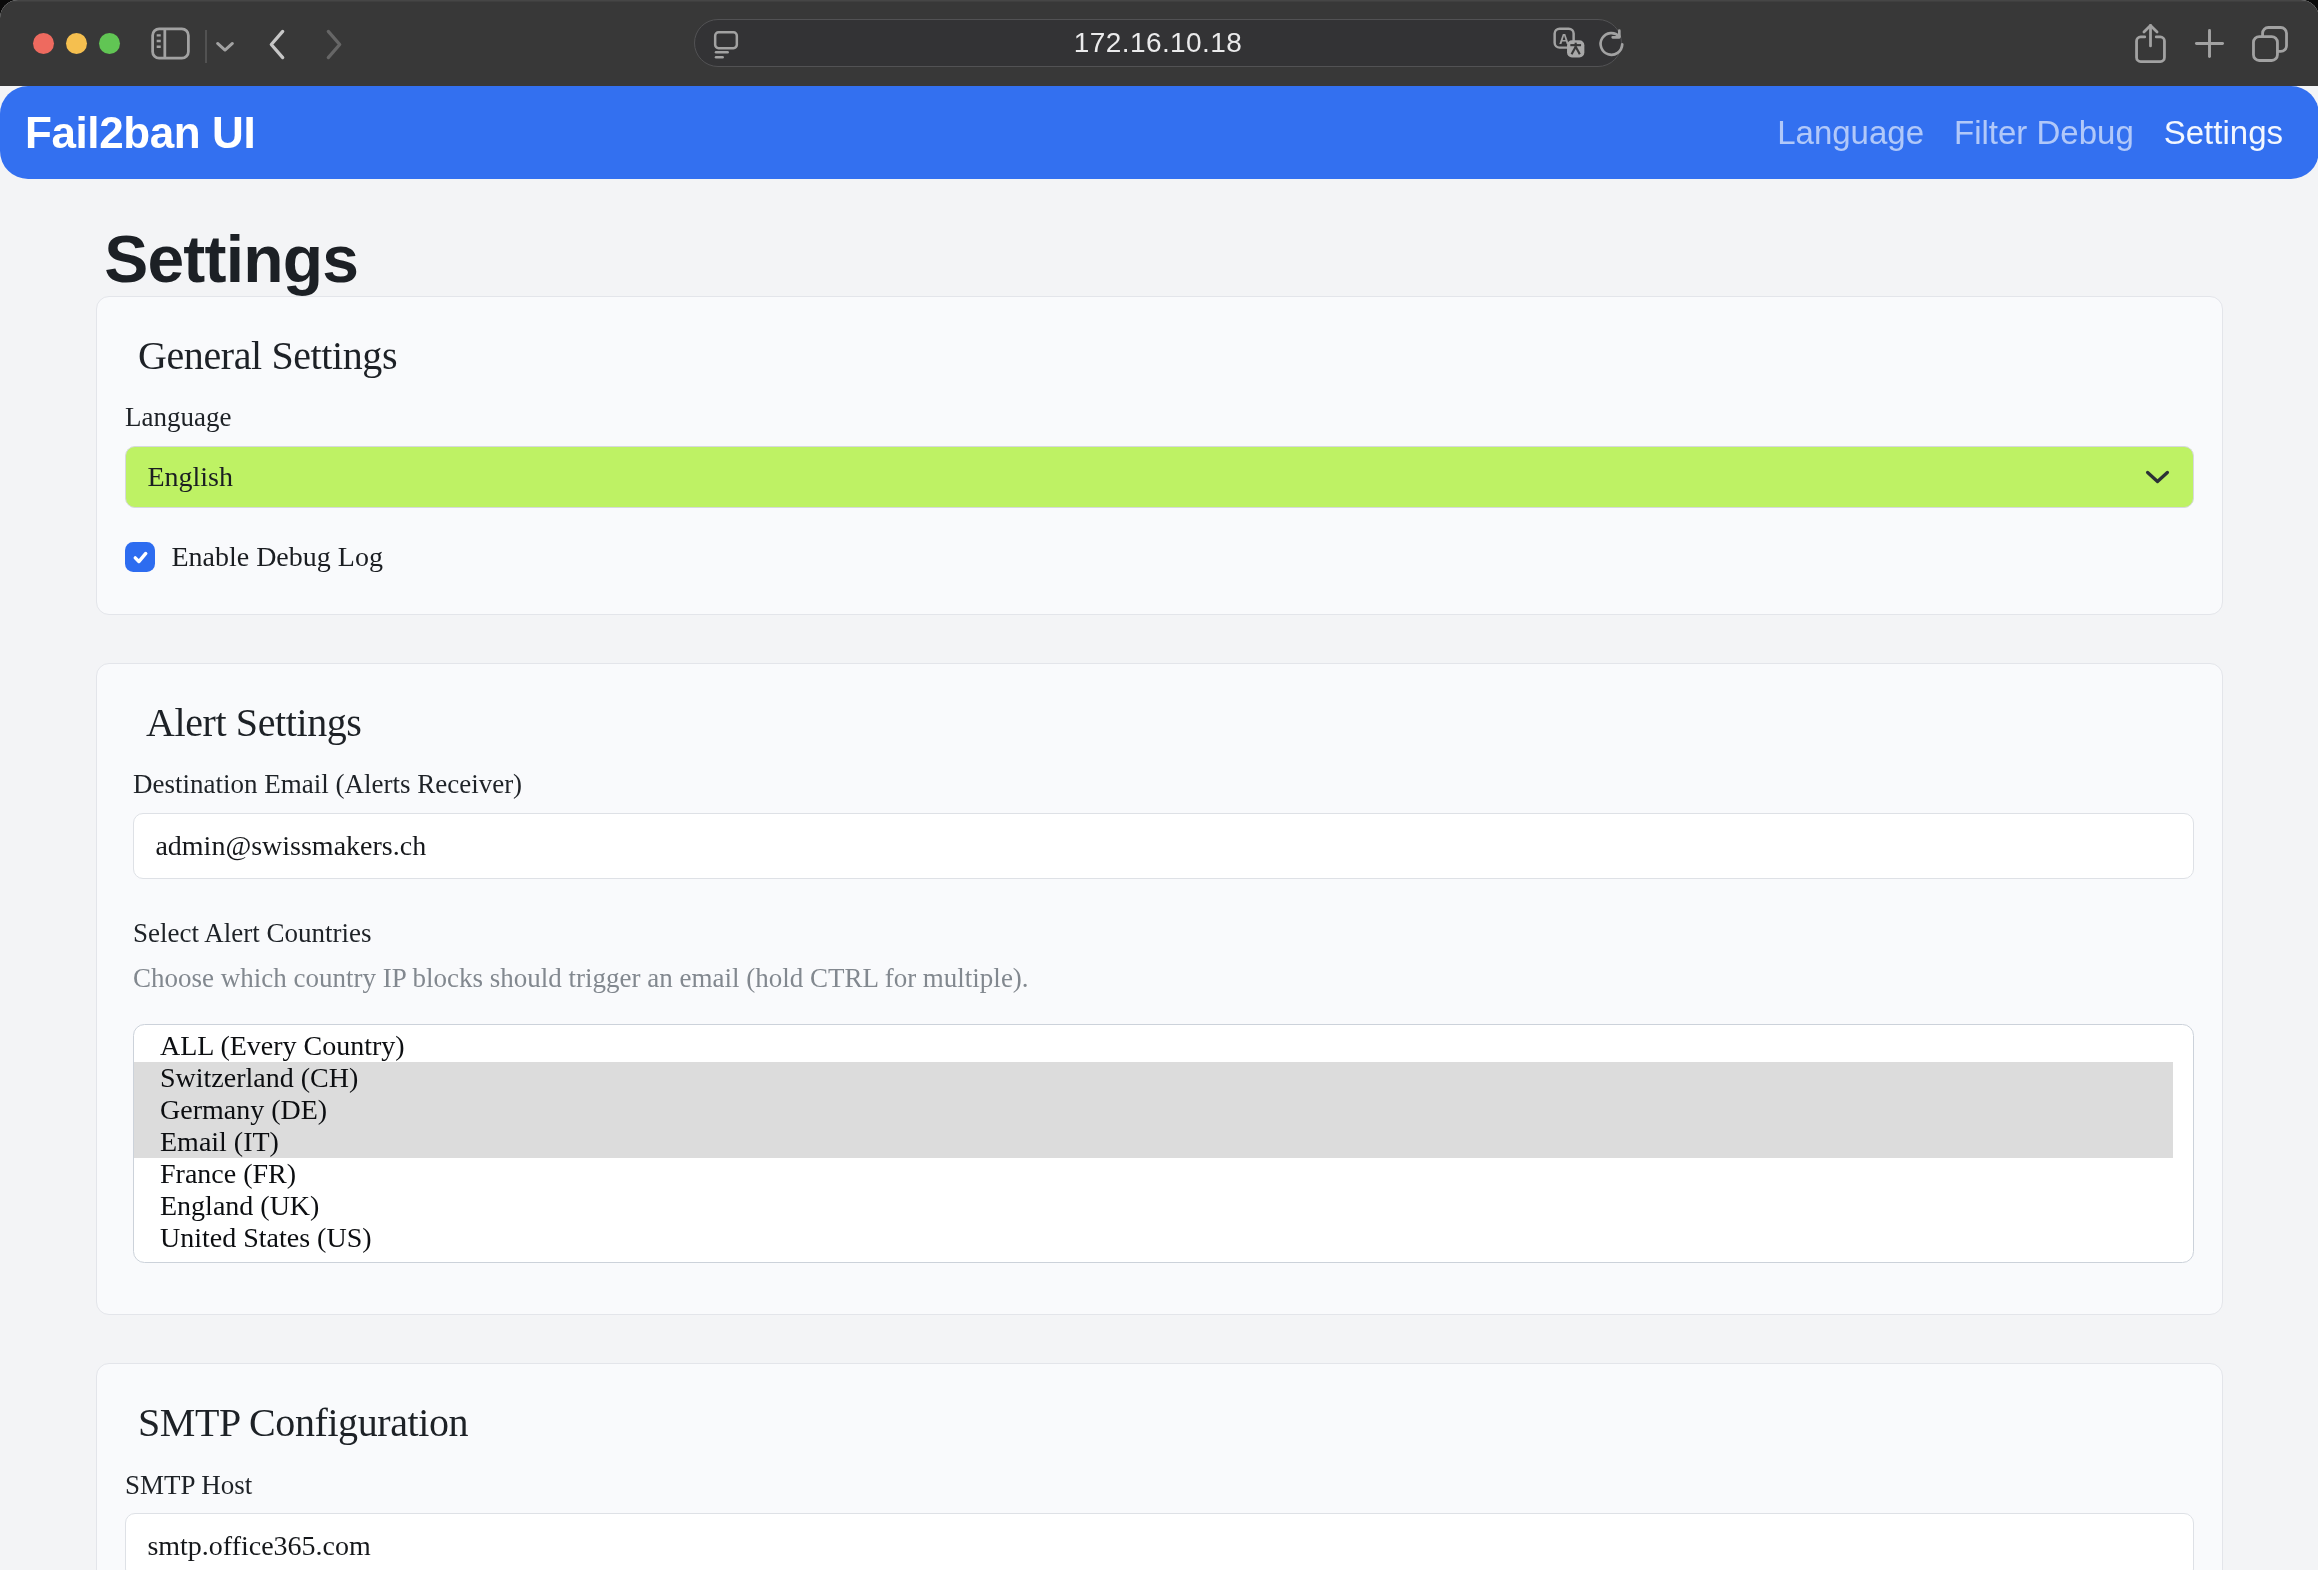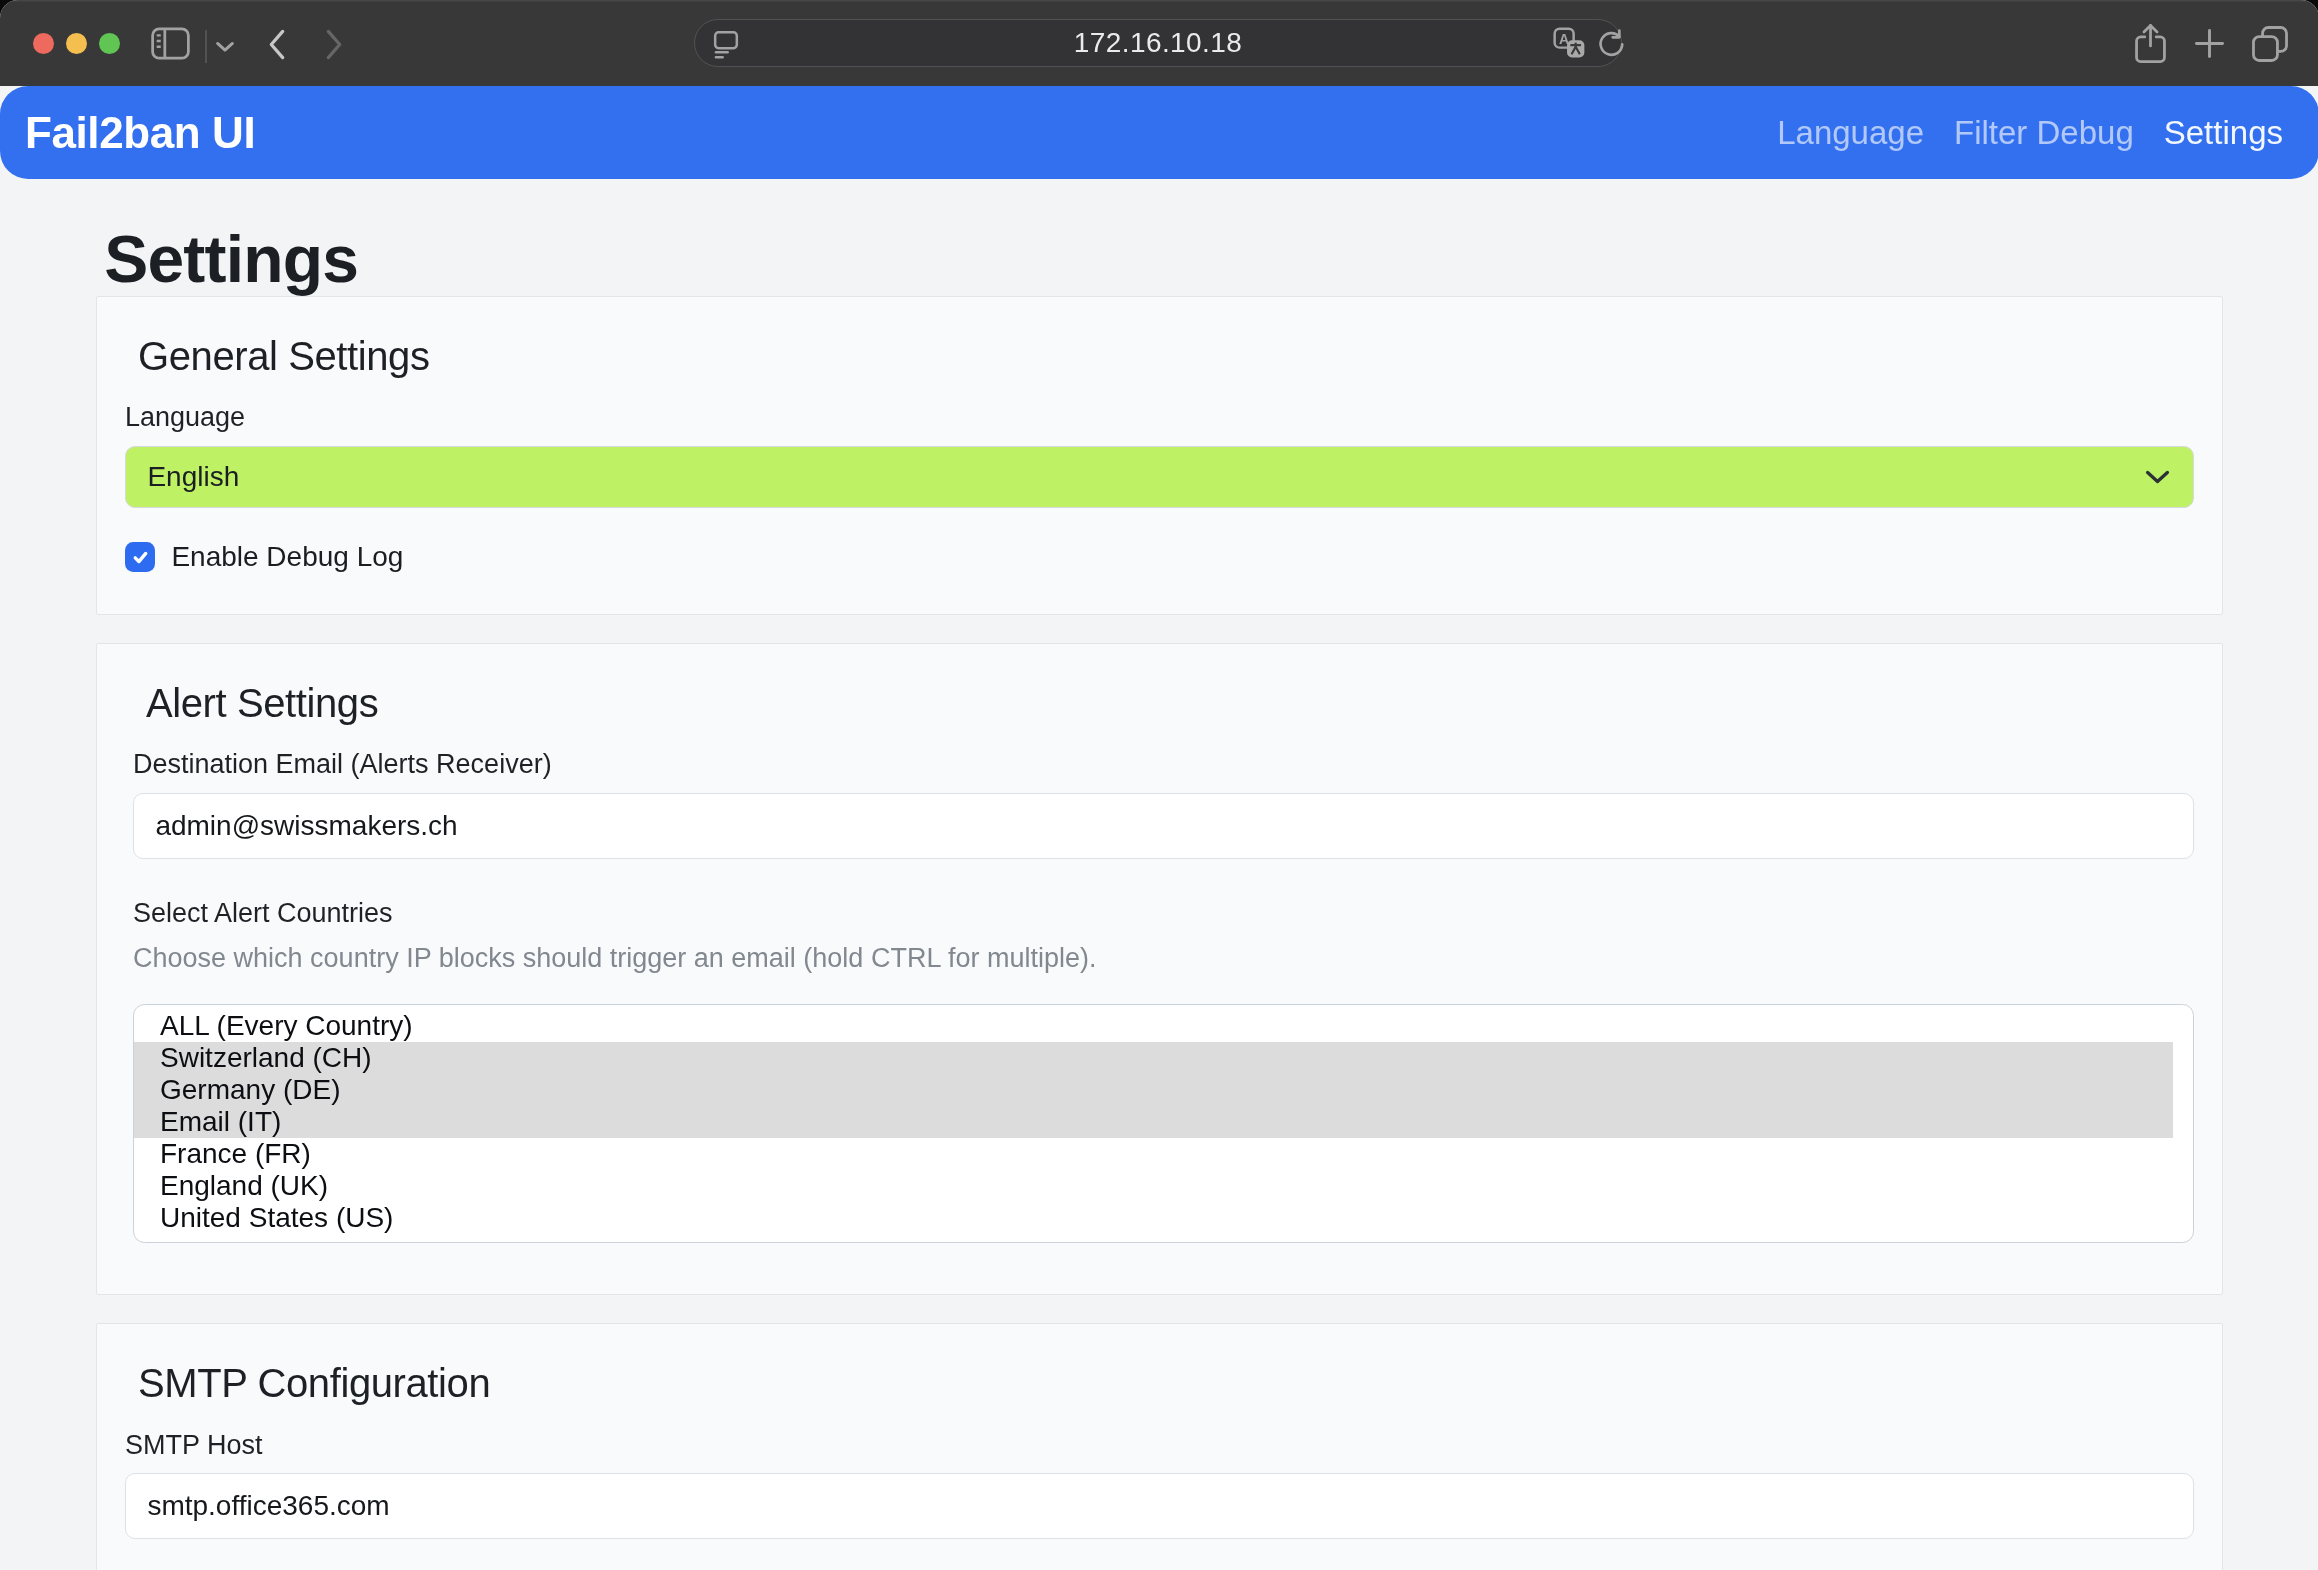--- a/index.html
+++ b/index.html
@@ -18,21 +18,21 @@
   
   .navbar{height:93px;background:var(--navbar,#3370f0);display:flex;align-items:center;padding:0 36px 0 25px;box-sizing:border-box;border-radius:28px;}
   .brand{font-size:44px;font-weight:700;color:#ffffff;letter-spacing:-0.4px;}
   .nav-links{margin-left:auto;display:flex;}
   .nav-link{font-size:33px;color:rgba(255,255,255,.62);margin-left:30px;text-decoration:none;cursor:pointer;}
   .nav-link.active{color:rgba(255,255,255,.94);}
 
   
   .content{padding:43px 96px 0;}
   h1{font-size:66px;line-height:74px;font-weight:700;color:#1c2025;margin:0 0 0 8.2px;letter-spacing:-0.8px;}
-  .card{background:#f9fafc;border:1.6px solid #e3e5ea;border-radius:2px;padding:35px 28px 41px;margin-bottom:28px;}
+  .card{background:#f9fafc;border:1.6px solid #e3e5ea;border-radius:13px;padding:35px 28px 41px;margin-bottom:48px;font-family:Liberation Serif, serif;}
   .card h2{font-size:40px;line-height:48px;font-weight:500;color:#1d2126;margin:0 0 21.4px 13px;letter-spacing:-0.4px;}
   .form-label{display:block;font-size:27px;line-height:33px;color:#1e2227;margin-bottom:11.5px;}
   .select{position:relative;height:62px;background:#bef264;border:1.6px solid #d6d9dd;border-radius:10px;box-sizing:border-box;display:flex;align-items:center;padding:0 21.4px;font-size:28px;color:#1b1e22;margin-bottom:34px;cursor:pointer;}
   .select .chev{position:absolute;right:23px;top:50%;margin-top:-6.6px;}
   .check-row{display:flex;align-items:center;height:31px;}
   .checkbox{width:30px;height:30px;border-radius:8.2px;background:#cfd4da;display:inline-flex;align-items:center;justify-content:center;flex:0 0 auto;cursor:pointer;}
   .checkbox.checked{background:var(--accent,#2d6cf0);}
   .check-label{font-size:28px;color:#1a1d21;margin-left:16.4px;}
   .tinput{display:block;width:100%;height:66px;box-sizing:border-box;background:#ffffff;border:1.6px solid #dee1e6;border-radius:10px;font-size:28px;color:#16181b;padding:0 21.4px;font-family:inherit;outline:none;}
   .card.alerts .tinput{margin-bottom:38px;}

